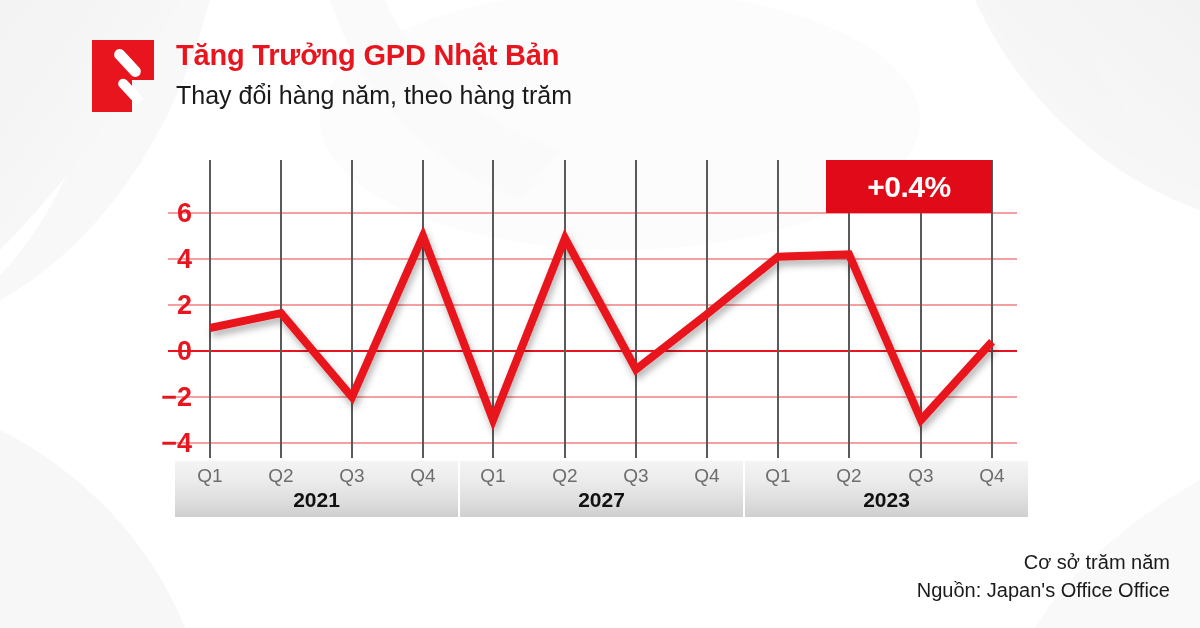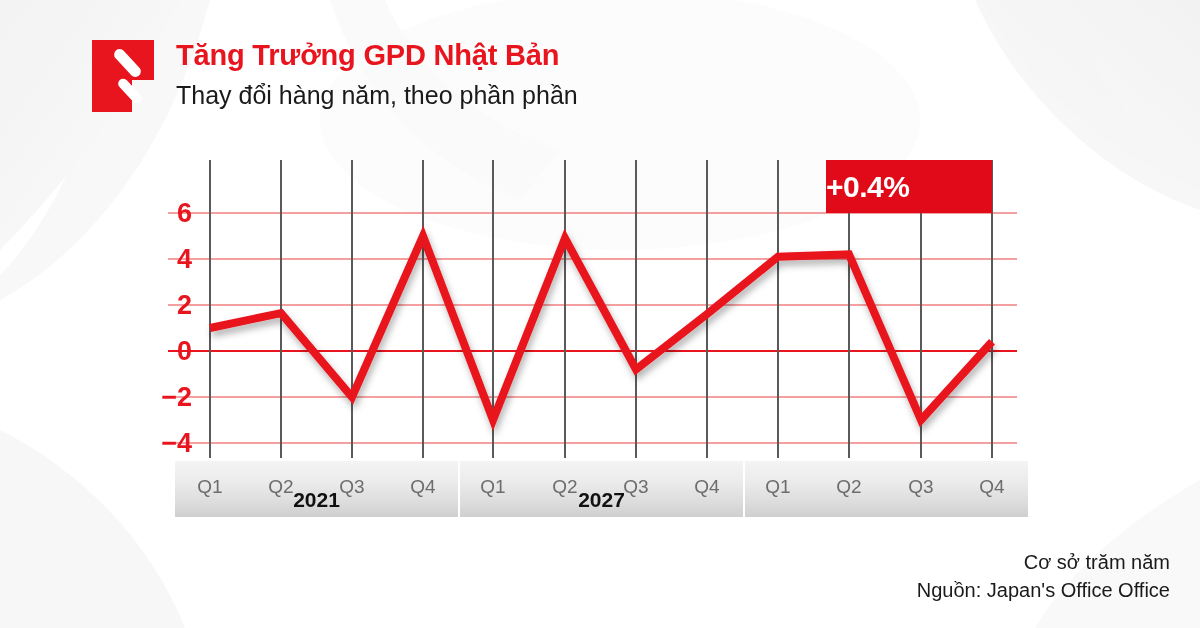--- a/index.html
+++ b/index.html
@@ -100,21 +100,21 @@
     z-index: 3;
   }
   .year-group {
     position: absolute;
     top: 461px;
     height: 56px;
     background: linear-gradient(to bottom, #f4f4f4 0%, #ececec 35%, #dcdcdc 75%, #cfcfcf 100%);
   }
   .q-row {
     position: absolute;
-    left: 0; right: 0; top: 13px;
+    left: 0; right: 0; top: 2px;
     height: 26px;
   }
   .q-label {
     position: absolute;
     top: 0;
     color: #6d6d6d;
     font-size: 19px;
     line-height: 26px;
     text-align: center;
     transform: translateX(-50%);
@@ -134,21 +134,21 @@
   #callout {
     position: absolute;
     left: 826px;
     top: 160px;
     width: 166px;
     height: 53px;
     background: #E00A18;
     z-index: 5;
     display: flex;
     align-items: center;
-    justify-content: flex-start;
+    justify-content: center;
   }
   #callout-label {
     color: #ffffff;
     font-size: 30px;
     font-weight: bold;
     line-height: 1;
     letter-spacing: -0.5px;
   }
 
   
@@ -191,21 +191,21 @@
 </svg>
 
 <div id="header">
   <svg id="logo" viewBox="0 0 62 72">
     <path d="M0,0 H62 V40 L40,40 L40,72 H0 Z" fill="#E8141E"></path>
     <rect x="30" y="6" width="11" height="34" rx="5.5" transform="rotate(-43 35.5 23)" fill="#ffffff"></rect>
     <rect x="33" y="36" width="10" height="30" rx="5" transform="rotate(-43 38 51)" fill="#ffffff"></rect>
   </svg>
   <div id="header-text">
     <div id="chart-title">Tăng Trưởng GPD Nhật Bản</div>
-    <div id="chart-subtitle">Thay đổi hàng năm, theo phần phần</div>
+    <div id="chart-subtitle">Thay đổi hàng năm, theo hàng trăm</div>
   </div>
 </div>
 
 <svg id="plot-area" viewBox="0 0 1200 628">
   <defs>
     <filter id="lineShadow" x="-20%" y="-20%" width="140%" height="160%">
       <feDropShadow dx="2" dy="5" stdDeviation="3.5" flood-color="#000000" flood-opacity="0.30"></feDropShadow>
     </filter>
     <filter id="badgeShadow" x="-40%" y="-30%" width="200%" height="220%">
       <feDropShadow dx="2" dy="7" stdDeviation="6" flood-color="#000000" flood-opacity="0.42"></feDropShadow>
@@ -271,20 +271,21 @@
     <div class="year-label">2027</div>
   </div>
 
   <div class="year-group" style="left:745px; width:283px;">
     <div class="q-row">
       <span class="q-label" style="left:33px">Q1</span>
       <span class="q-label" style="left:104px">Q2</span>
       <span class="q-label" style="left:176px">Q3</span>
       <span class="q-label" style="left:247px">Q4</span>
     </div>
+    <div class="year-label">2023</div>
   </div>
 
 </div>
 
 <div id="callout">
   <span id="callout-label">+0.4%</span>
 </div>
 
 <div id="footer">
   <div class="footer-line">Cơ sở trăm năm</div>

